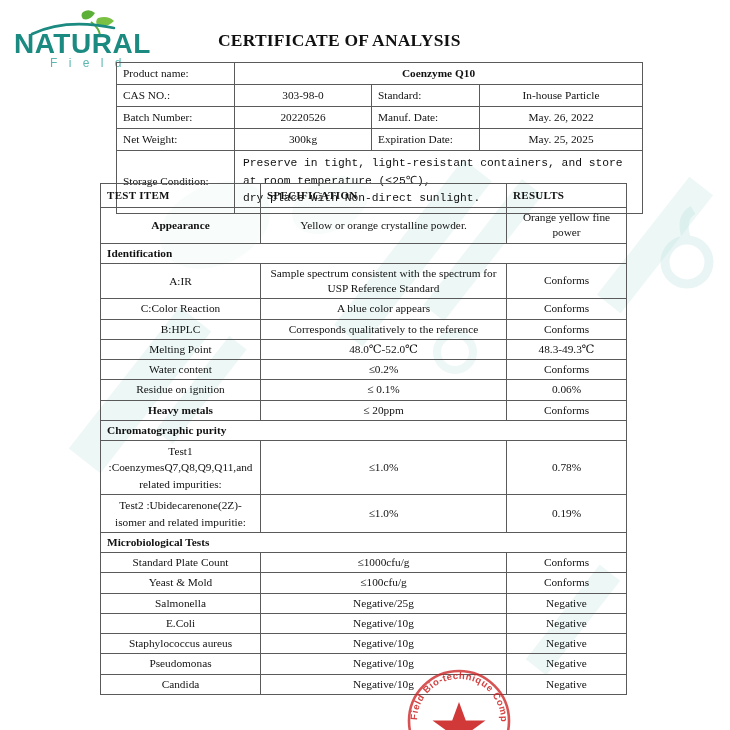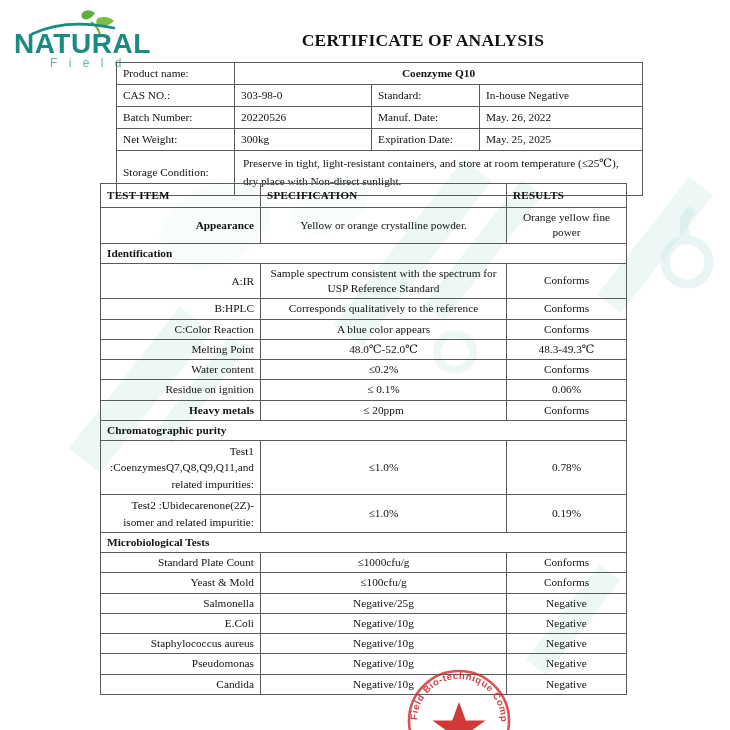--- a/index.html
+++ b/index.html
@@ -41,21 +41,21 @@
     height: 62px;
   }
   #logo svg { display: block; }
 
   
   #doc-title {
     position: absolute;
     left: 218px;
     top: 30px;
     width: 410px;
-    text-align: center;
+    text-align: left;
     font-size: 17.5px;
     font-weight: bold;
     letter-spacing: 0.2px;
     font-family: "Liberation Serif", "DejaVu Serif", serif;
   }
 
   
   table {
     border-collapse: collapse;
     table-layout: fixed;
@@ -72,40 +72,41 @@
   }
 
   
   #info-table {
     left: 116px;
     top: 62px;
     width: 526px;
   }
   #info-table td { height: 17px; }
   .info-label { text-align: left; }
-  .info-value { }
+  .info-value { text-align: center; }
   .product-name-value {
     text-align: center;
     font-weight: bold;
   }
   .storage-cell {
     text-align: left;
     padding: 4px 8px 5px 8px;
     line-height: 1.55;
+    font-family: Liberation Mono, monospace;
   }
   .storage-label { vertical-align: middle; }
 
   
   #spec-table {
     left: 100px;
     top: 183px;
     width: 526px;
   }
   #spec-table td { height: 15px; }
-  .col-item { text-align: right; }
+  .col-item { text-align: center; }
   .col-spec { text-align: center; }
   .col-res  { text-align: center; }
 
   .hdr td {
     text-align: left;
     font-weight: bold;
     font-size: 11px;
     letter-spacing: 0.3px;
     padding-top: 4px;
     padding-bottom: 4px;
@@ -183,21 +184,21 @@
     </colgroup>
     <tbody>
       <tr>
         <td class="info-label">Product name:</td>
         <td class="product-name-value" colspan="3">Coenzyme Q10</td>
       </tr>
       <tr>
         <td class="info-label">CAS NO.:</td>
         <td class="info-value">303-98-0</td>
         <td class="info-label">Standard:</td>
-        <td class="info-value">In-house Negative</td>
+        <td class="info-value">In-house Particle</td>
       </tr>
       <tr>
         <td class="info-label">Batch Number:</td>
         <td class="info-value">20220526</td>
         <td class="info-label">Manuf. Date:</td>
         <td class="info-value">May. 26, 2022</td>
       </tr>
       <tr>
         <td class="info-label">Net Weight:</td>
         <td class="info-value">300kg</td>
@@ -235,27 +236,27 @@
         </tr>
         <tr class="section">
           <td colspan="3">Identification</td>
         </tr>
         <tr class="tall two-line">
           <td class="col-item">A:IR</td>
           <td class="col-spec">Sample spectrum consistent with the spectrum for USP Reference Standard</td>
           <td class="col-res">Conforms</td>
         </tr>
         <tr>
+          <td class="col-item">C:Color Reaction</td>
+          <td class="col-spec">A blue color appears</td>
+          <td class="col-res">Conforms</td>
+        </tr>
+        <tr>
           <td class="col-item">B:HPLC</td>
           <td class="col-spec">Corresponds qualitatively to the reference</td>
-          <td class="col-res">Conforms</td>
-        </tr>
-        <tr>
-          <td class="col-item">C:Color Reaction</td>
-          <td class="col-spec">A blue color appears</td>
           <td class="col-res">Conforms</td>
         </tr>
         <tr>
           <td class="col-item">Melting Point</td>
           <td class="col-spec">48.0℃-52.0℃</td>
           <td class="col-res">48.3-49.3℃</td>
         </tr>
         <tr>
           <td class="col-item">Water content</td>
           <td class="col-spec">≤0.2%</td>

